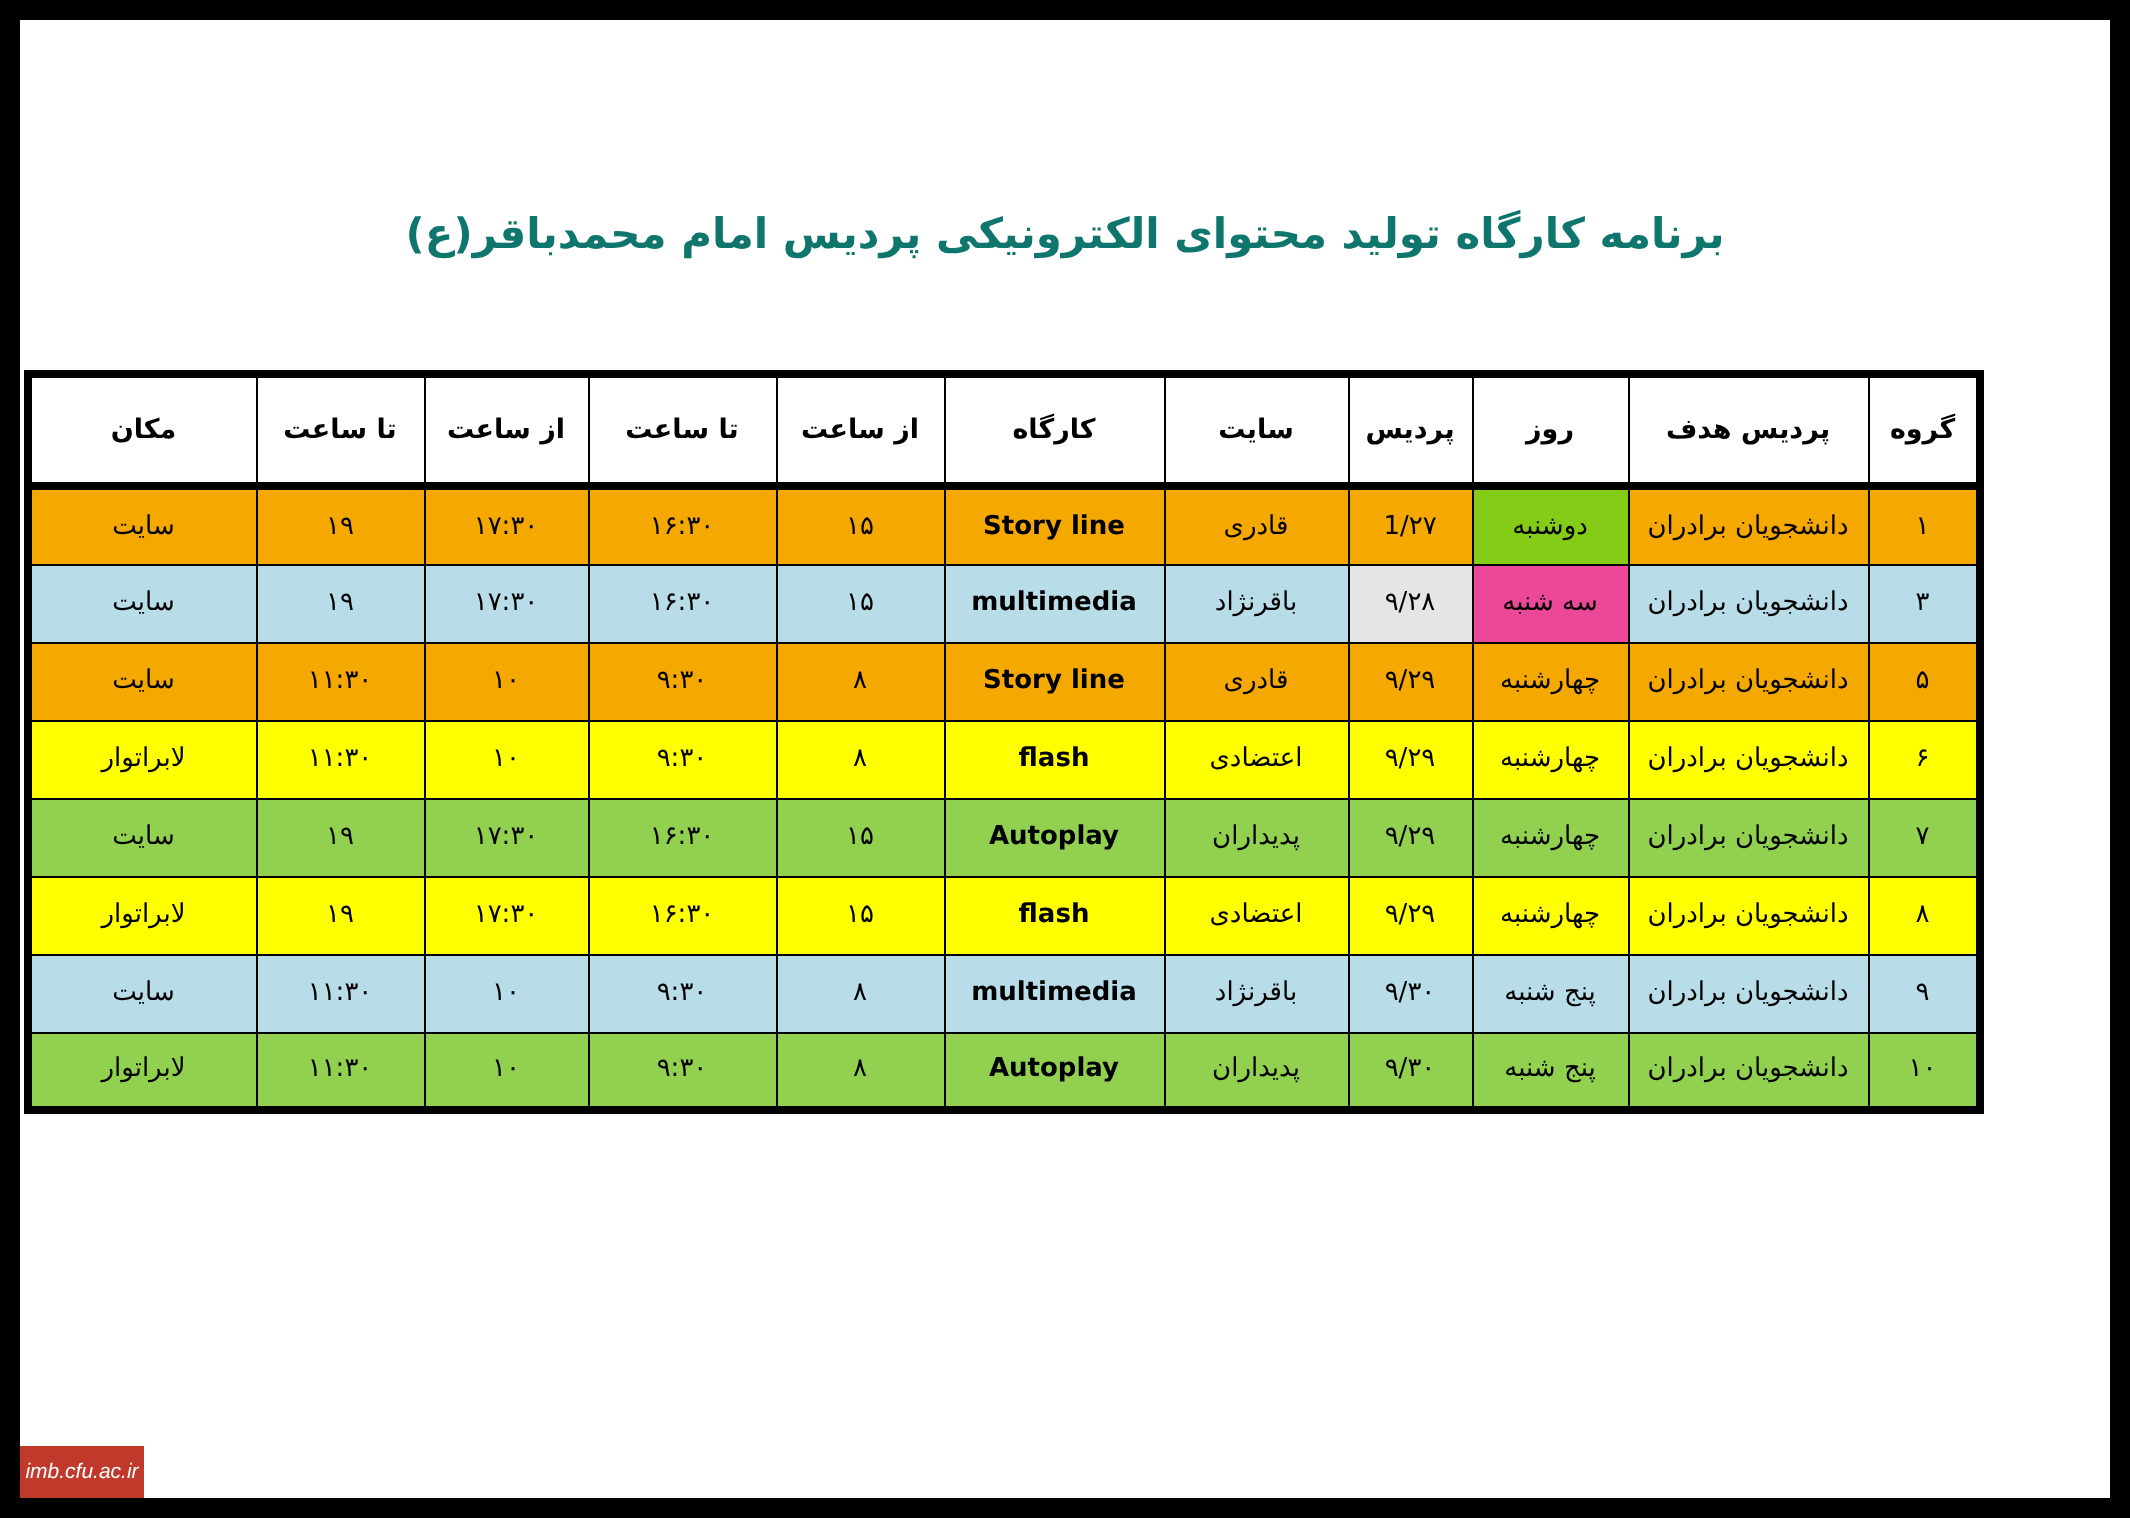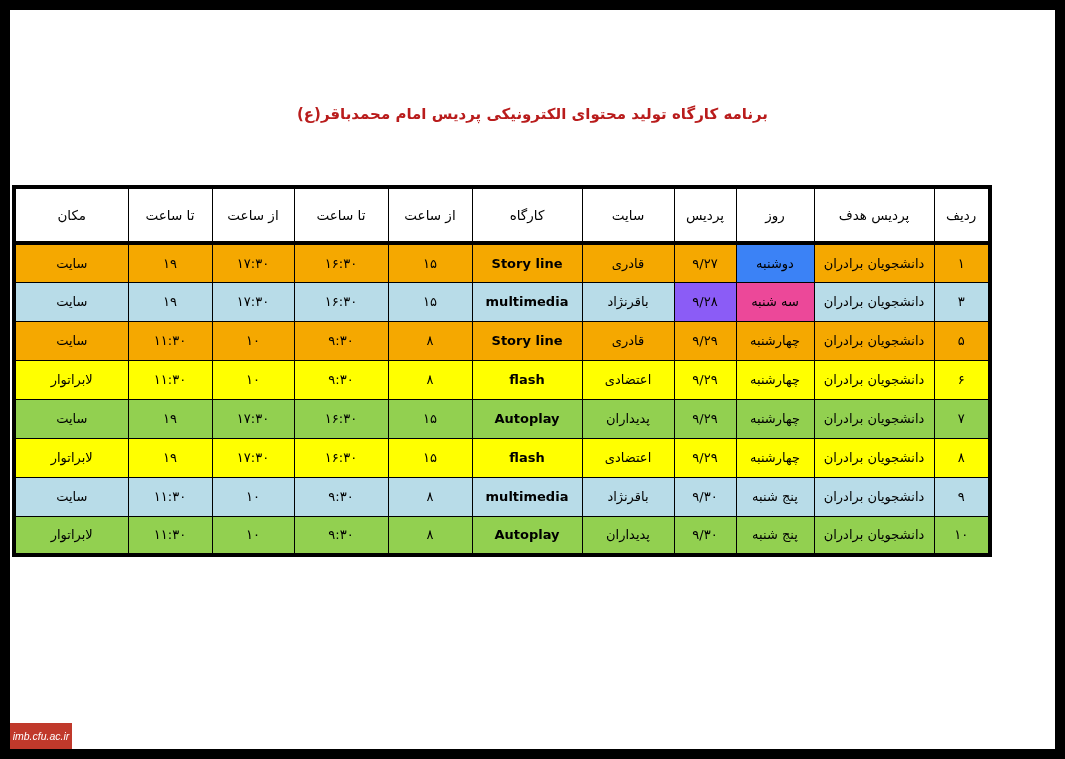--- a/index.html
+++ b/index.html
@@ -29,23 +29,23 @@
     height: 739px;
     background: #ffffff;
     box-sizing: border-box;
   }
   .title {
     position: absolute;
     left: 0;
     top: 95px;
     width: 1045px;
     text-align: center;
-    font-size: 15px;
+    font-size: 21px;
     font-weight: bold;
-    color: #b91c1c;
+    color: #0f766e;
     direction: rtl;
   }
   .table-wrap {
     position: absolute;
     left: 62px;
     top: 175px;
     width: 920px;
   }
   table.schedule {
     border-collapse: collapse;
@@ -61,21 +61,21 @@
     font-size: 13px;
     color: #000000;
     height: 39px;
     padding: 0 2px;
     box-sizing: border-box;
     overflow: hidden;
     white-space: nowrap;
   }
   table.schedule thead th {
     background: #ffffff;
-    font-weight: normal;
+    font-weight: bold;
     height: 56px;
     font-size: 13.5px;
     border-top: 4px solid #000000;
     border-bottom: 4px solid #000000;
   }
   table.schedule thead th.edge-right {
     border-right: 4px solid #000000;
   }
   table.schedule thead th.edge-left {
     border-left: 4px solid #000000;
@@ -126,52 +126,52 @@
 
 <div class="page">
   <div class="sheet">
 
     <div class="title">برنامه کارگاه  تولید محتوای الکترونیکی پردیس امام محمدباقر(ع)</div>
 
     <div class="table-wrap">
       <table class="schedule">
         <thead>
           <tr>
-            <th class="c-row edge-right">ردیف</th>
+            <th class="c-row edge-right">گروه</th>
             <th class="c-group">پردیس هدف</th>
             <th class="c-day">روز</th>
             <th class="c-date">پردیس</th>
             <th class="c-teacher">سایت</th>
             <th class="c-workshop workshop-h">کارگاه</th>
             <th class="c-from">از ساعت</th>
             <th class="c-to">تا ساعت</th>
             <th class="c-from2">از ساعت</th>
             <th class="c-to2">تا ساعت</th>
             <th class="c-place edge-left">مکان</th>
           </tr>
         </thead>
         <tbody id="schedule-body">
             <tr>
               <td class="c-row edge-right" style="background: rgb(245, 168, 0);">۱</td>
               <td class="c-group" style="background: rgb(245, 168, 0);">دانشجویان برادران</td>
-              <td class="c-day" style="background: #3b82f6;">دوشنبه</td>
-              <td class="c-date" style="background: rgb(245, 168, 0);">۹/۲۷</td>
+              <td class="c-day" style="background: #84cc16;">دوشنبه</td>
+              <td class="c-date" style="background: rgb(245, 168, 0);">1/۲۷</td>
               <td class="c-teacher" style="background: rgb(245, 168, 0);">قادری</td>
               <td class="c-workshop workshop" style="background: rgb(245, 168, 0);">Story line</td>
               <td class="c-from" style="background: rgb(245, 168, 0);">۱۵</td>
               <td class="c-to" style="background: rgb(245, 168, 0);">۱۶:۳۰</td>
               <td class="c-from2" style="background: rgb(245, 168, 0);">۱۷:۳۰</td>
               <td class="c-to2" style="background: rgb(245, 168, 0);">۱۹</td>
               <td class="c-place edge-left" style="background: rgb(245, 168, 0);">سایت</td>
             </tr>
             <tr>
               <td class="c-row edge-right" style="background: rgb(184, 220, 232);">۳</td>
               <td class="c-group" style="background: rgb(184, 220, 232);">دانشجویان برادران</td>
               <td class="c-day" style="background: #ec4899;">سه شنبه</td>
-              <td class="c-date" style="background: #8b5cf6;">۹/۲۸</td>
+              <td class="c-date" style="background: #e5e5e5;">۹/۲۸</td>
               <td class="c-teacher" style="background: rgb(184, 220, 232);">باقرنژاد</td>
               <td class="c-workshop workshop" style="background: rgb(184, 220, 232);">multimedia</td>
               <td class="c-from" style="background: rgb(184, 220, 232);">۱۵</td>
               <td class="c-to" style="background: rgb(184, 220, 232);">۱۶:۳۰</td>
               <td class="c-from2" style="background: rgb(184, 220, 232);">۱۷:۳۰</td>
               <td class="c-to2" style="background: rgb(184, 220, 232);">۱۹</td>
               <td class="c-place edge-left" style="background: rgb(184, 220, 232);">سایت</td>
             </tr>
             <tr>
               <td class="c-row edge-right" style="background: rgb(245, 168, 0);">۵</td>

